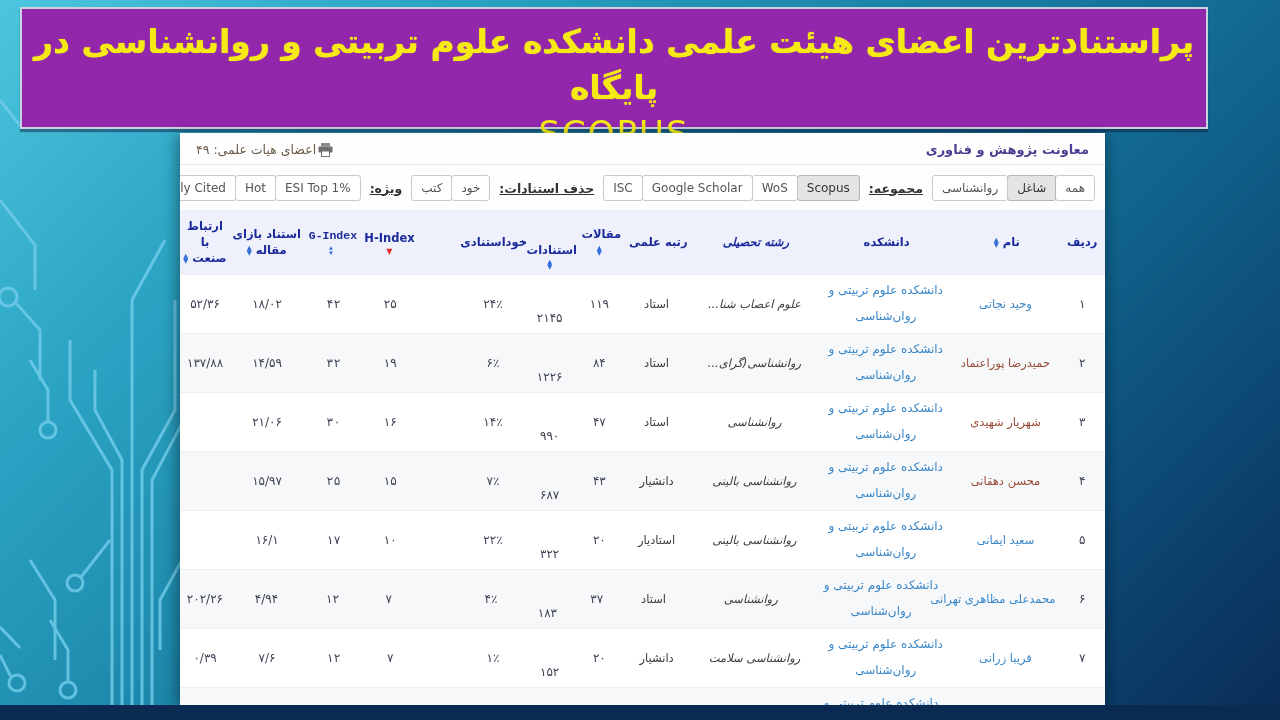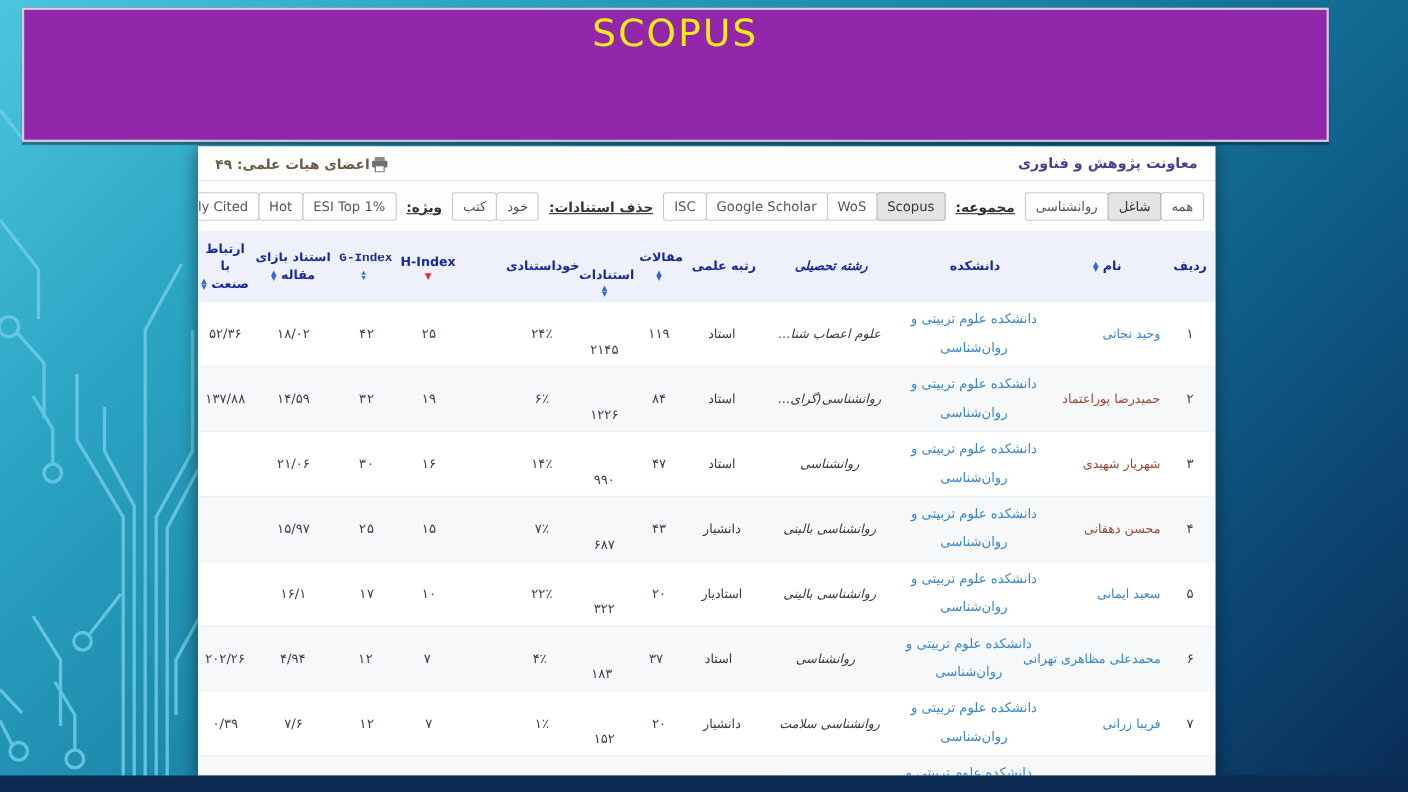--- a/index.html
+++ b/index.html
@@ -16,21 +16,21 @@
     text-shadow:0 0 1px currentColor;line-height:46px;}
   .banner-en{font-size:34px;font-weight:500;letter-spacing:2px;color:var(--banner-text,#f5ea15);
     direction:ltr;line-height:44px;}
 
   
   .panel{position:absolute;left:180px;top:133px;width:925px;height:572px;background:#fefefe;
     direction:rtl;overflow:hidden;box-shadow:-5px 2px 12px rgba(0,0,0,.3),5px 2px 10px rgba(0,0,0,.18);}
   .panel-top{display:flex;justify-content:space-between;align-items:center;
     padding:9px 16px 7px 16px;border-bottom:1px solid #e6e6e6;}
   .dept{color:var(--dept-text,#4a3f91);font-weight:bold;font-size:13px;}
-  .members{display:flex;align-items:center;gap:2px;color:#6b5b49;font-weight:bold;font-size:12.5px;}
+  .members{display:flex;align-items:center;gap:2px;color:#6b5b49;font-weight:normal;font-size:12.5px;}
 
   .filter-row{display:flex;align-items:center;gap:9px;padding:10px 10px 9px 8px;flex-wrap:nowrap;}
   .btn-group{display:flex;}
   .fbtn{background:#fff;border:1px solid #c9c9c9;color:#555;font-size:12px;font-family:inherit;
     padding:4px 9px;border-radius:3px;white-space:nowrap;cursor:pointer;line-height:16px;}
   .fbtn + .fbtn{margin-inline-start:-1px;}
   .fbtn.sel{background:#e4e4e4;border-color:#b5b5b5;color:#333;}
   .flabel{font-weight:bold;font-size:12.5px;color:#333;white-space:nowrap;text-decoration:underline;}
 
   
@@ -39,21 +39,21 @@
   .hcell{display:flex;flex-direction:column;align-items:center;justify-content:center;gap:2px;
     box-sizing:border-box;padding:0 2px;line-height:16px;}
   .sort2{display:inline-flex;flex-direction:column;color:var(--sort-blue,#2f6bd8);
     font-size:6.5px;line-height:5px;margin-inline-start:4px;vertical-align:middle;}
   .sortred{color:var(--sort-red,#e03131);font-size:8px;line-height:7px;}
 
   .trow{display:flex;align-items:center;min-height:58px;font-size:12px;background:#fff;
     border-top:1px solid #efefef;text-align:center;}
   .trow.alt{background:#f7f8fa;}
   .tcell{box-sizing:border-box;padding:0 2px;}
-  .name-cell{text-align:right;padding-right:4px;}
+  .name-cell{text-align:center;padding-right:4px;}
   .namelink{white-space:nowrap;font-size:11.5px;cursor:pointer;}
   .faculty-link{color:var(--link-blue,#3a87c8);display:inline-block;max-width:122px;
     line-height:2.15;cursor:pointer;}
   .num{color:#3f4254;}
   .txt{color:#3a3a3a;white-space:nowrap;font-size:11.5px;}
 
   .c-rank{width:5.2%;} .c-name{width:12%;} .c-faculty{width:15.5%;} .c-field{width:14.4%;font-style:italic;}
   .c-degree{width:7.9%;} .c-papers{width:5.1%;} .c-citations{width:6.2%;margin-top:28px;}
   .c-self_citation{width:6.7%;margin-left:46px;} .c-h_index{width:6.2%;} .c-g_index{width:6.7%;font-family:Liberation Mono, monospace;}
   .c-cites_per_paper{width:8.4%;} .c-industry{width:5.7%;}
@@ -82,20 +82,21 @@
     <circle cx="8" cy="297" r="9"></circle>
       <path d="M16 303 L40 330 V380"></path>
     <path d="M0 200 L35 245 V290"></path>
     <circle cx="48" cy="430" r="8"></circle>
       <path d="M48 422 V390 L30 360"></path>
     <path d="M182 560 L160 600 V650"></path>
     <path d="M0 100 L22 128"></path>
   </svg>
 
   <div class="banner">
+    <div class="banner-fa">پراستنادترین اعضای هیئت علمی دانشکده علوم تربیتی و روانشناسی در پایگاه</div>
     <div class="banner-en">SCOPUS</div>
   </div>
 
   <div class="panel">
     <div class="panel-top">
       <div class="dept">معاونت پژوهش و فناوری</div>
       <div class="members">
         <svg width="15" height="14" viewBox="0 0 15 14">
           <rect x="3" y="0" width="9" height="3.5" fill="#8a8a8a"></rect>
           <rect x="0.5" y="3.5" width="14" height="6" rx="1" fill="#6f6f6f"></rect>

